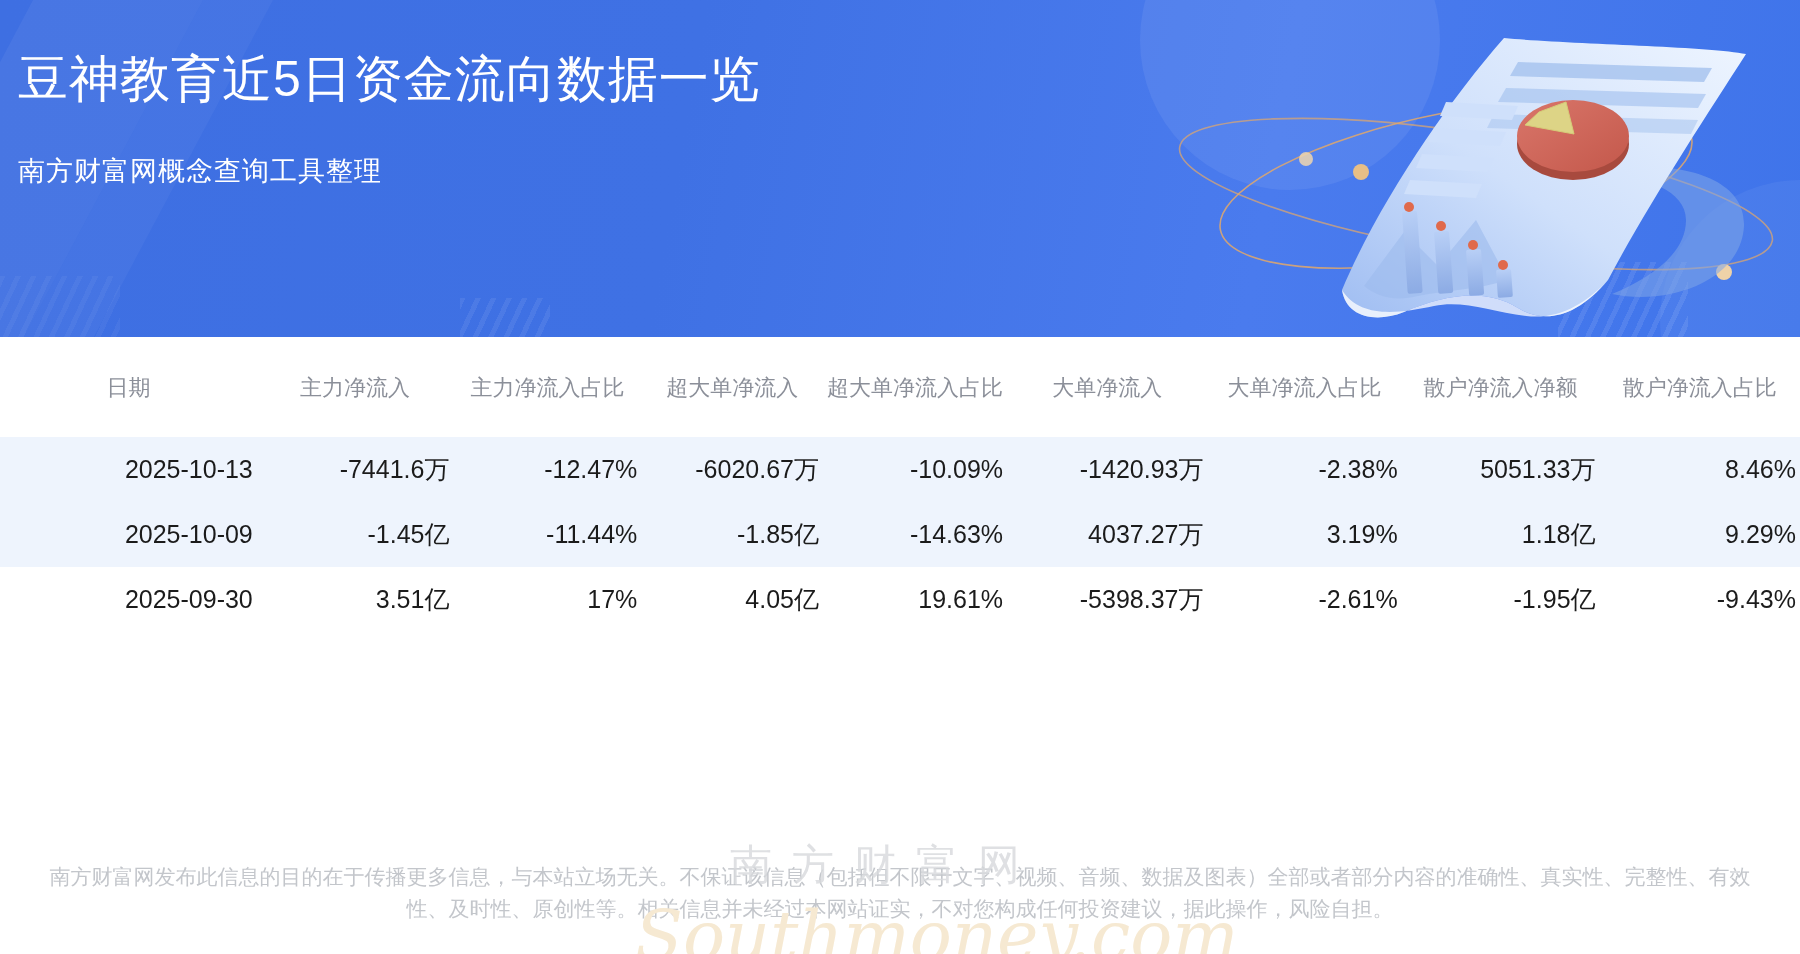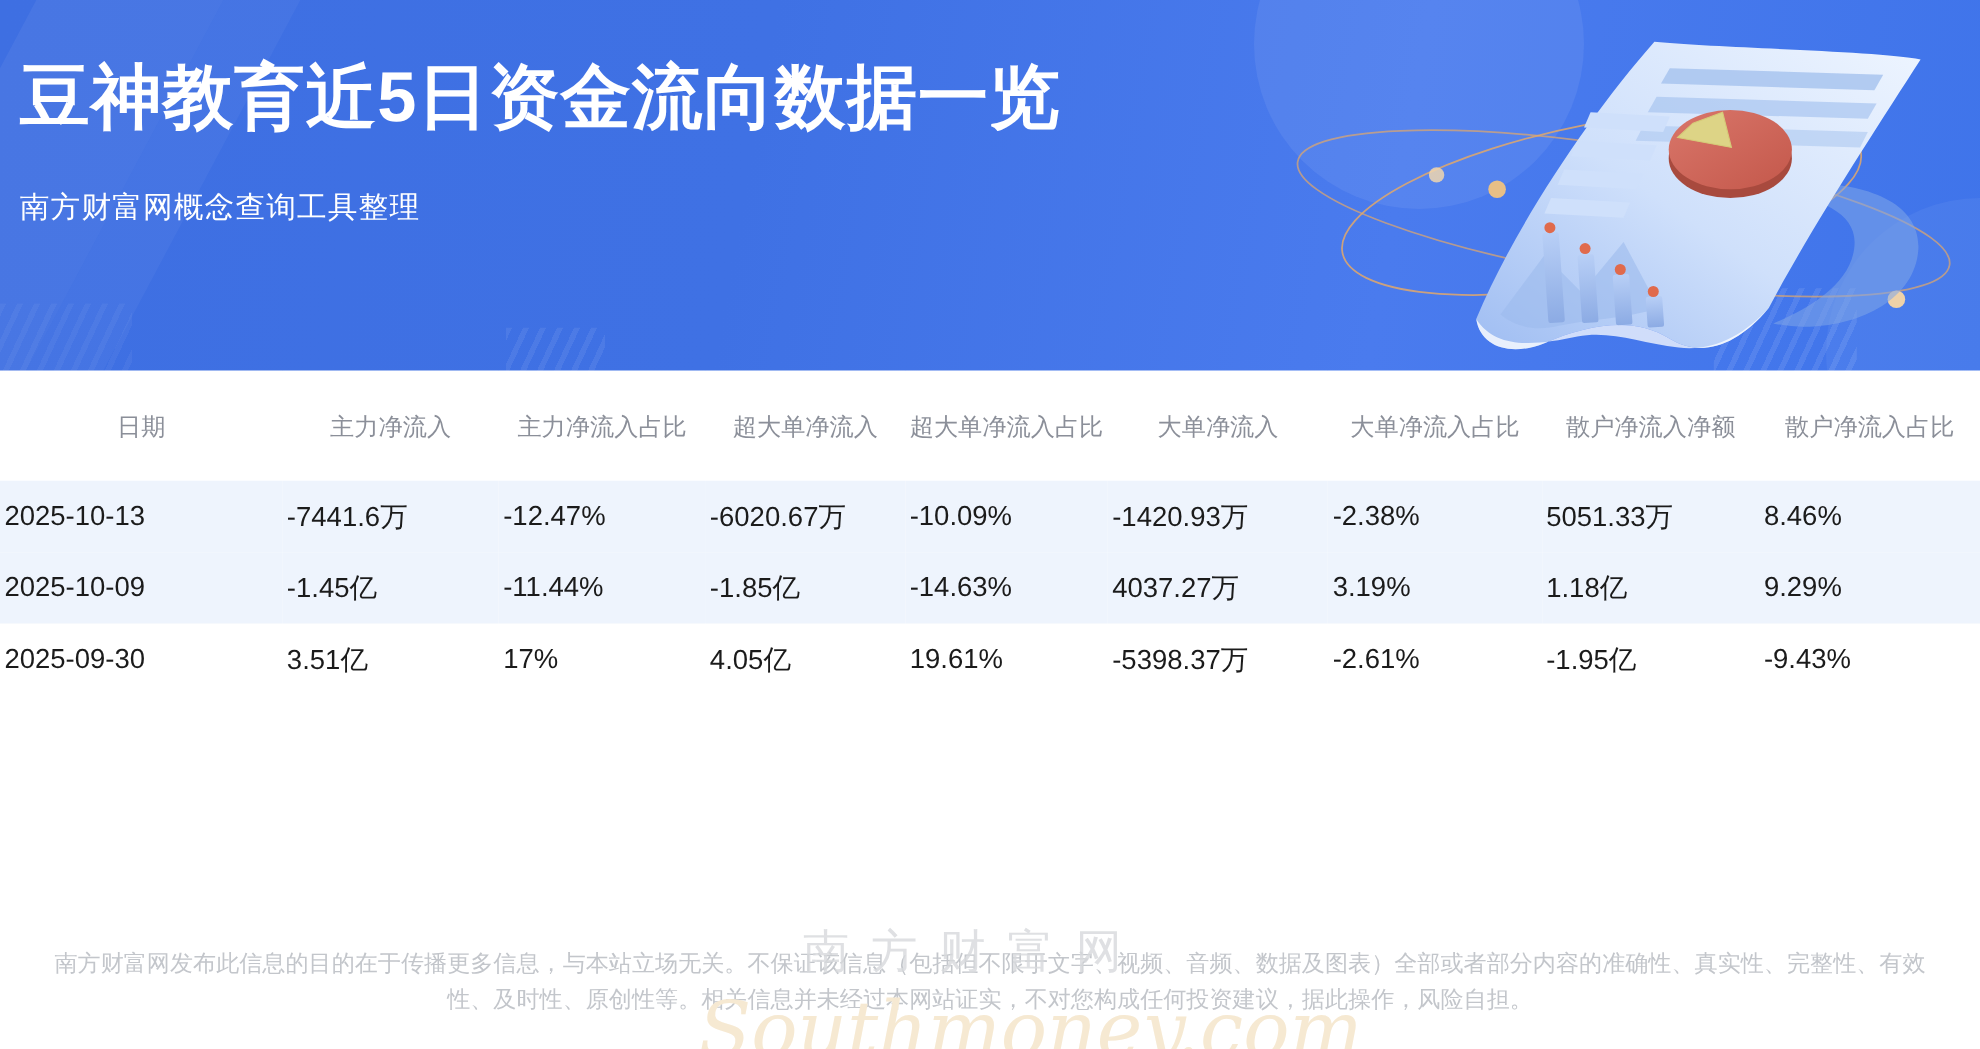--- a/index.html
+++ b/index.html
@@ -36,22 +36,22 @@
     position:absolute;
     pointer-events:none;
     background:repeating-linear-gradient(115deg,
       rgba(255,255,255,0.13) 0px,
       rgba(255,255,255,0.13) 5px,
       rgba(255,255,255,0) 5px,
       rgba(255,255,255,0) 14px);
   }
   .hdr-text { position:absolute; left:18px; top:48px; z-index:6; }
   .hdr-title {
-    font-size:64px;
-    font-weight:bold;
+    font-size:50px;
+    font-weight:normal;
     color:#ffffff;
     letter-spacing:1px;
     line-height:1.25;
     white-space:nowrap;
   }
   .hdr-sub {
     margin-top:42px;
     font-size:27px;
     color:#ffffff;
     font-weight:400;
@@ -72,21 +72,21 @@
     text-align:center;
     vertical-align:middle;
     padding:16px 4px 14px 4px;
     height:100px;
     line-height:1.28;
     background:#ffffff;
   }
   tbody td {
     font-size:25px;
     color:#1b1b1b;
-    text-align:left;
+    text-align:right;
     height:65px;
     padding:0 4px;
     white-space:nowrap;
   }
   tbody tr.odd td { background:#eef4fd; }
   tbody tr.even td { background:#ffffff; }
 
   col.c-date  { width:205px; }
   col.c-1     { width:157px; }
   col.c-2     { width:150px; }

